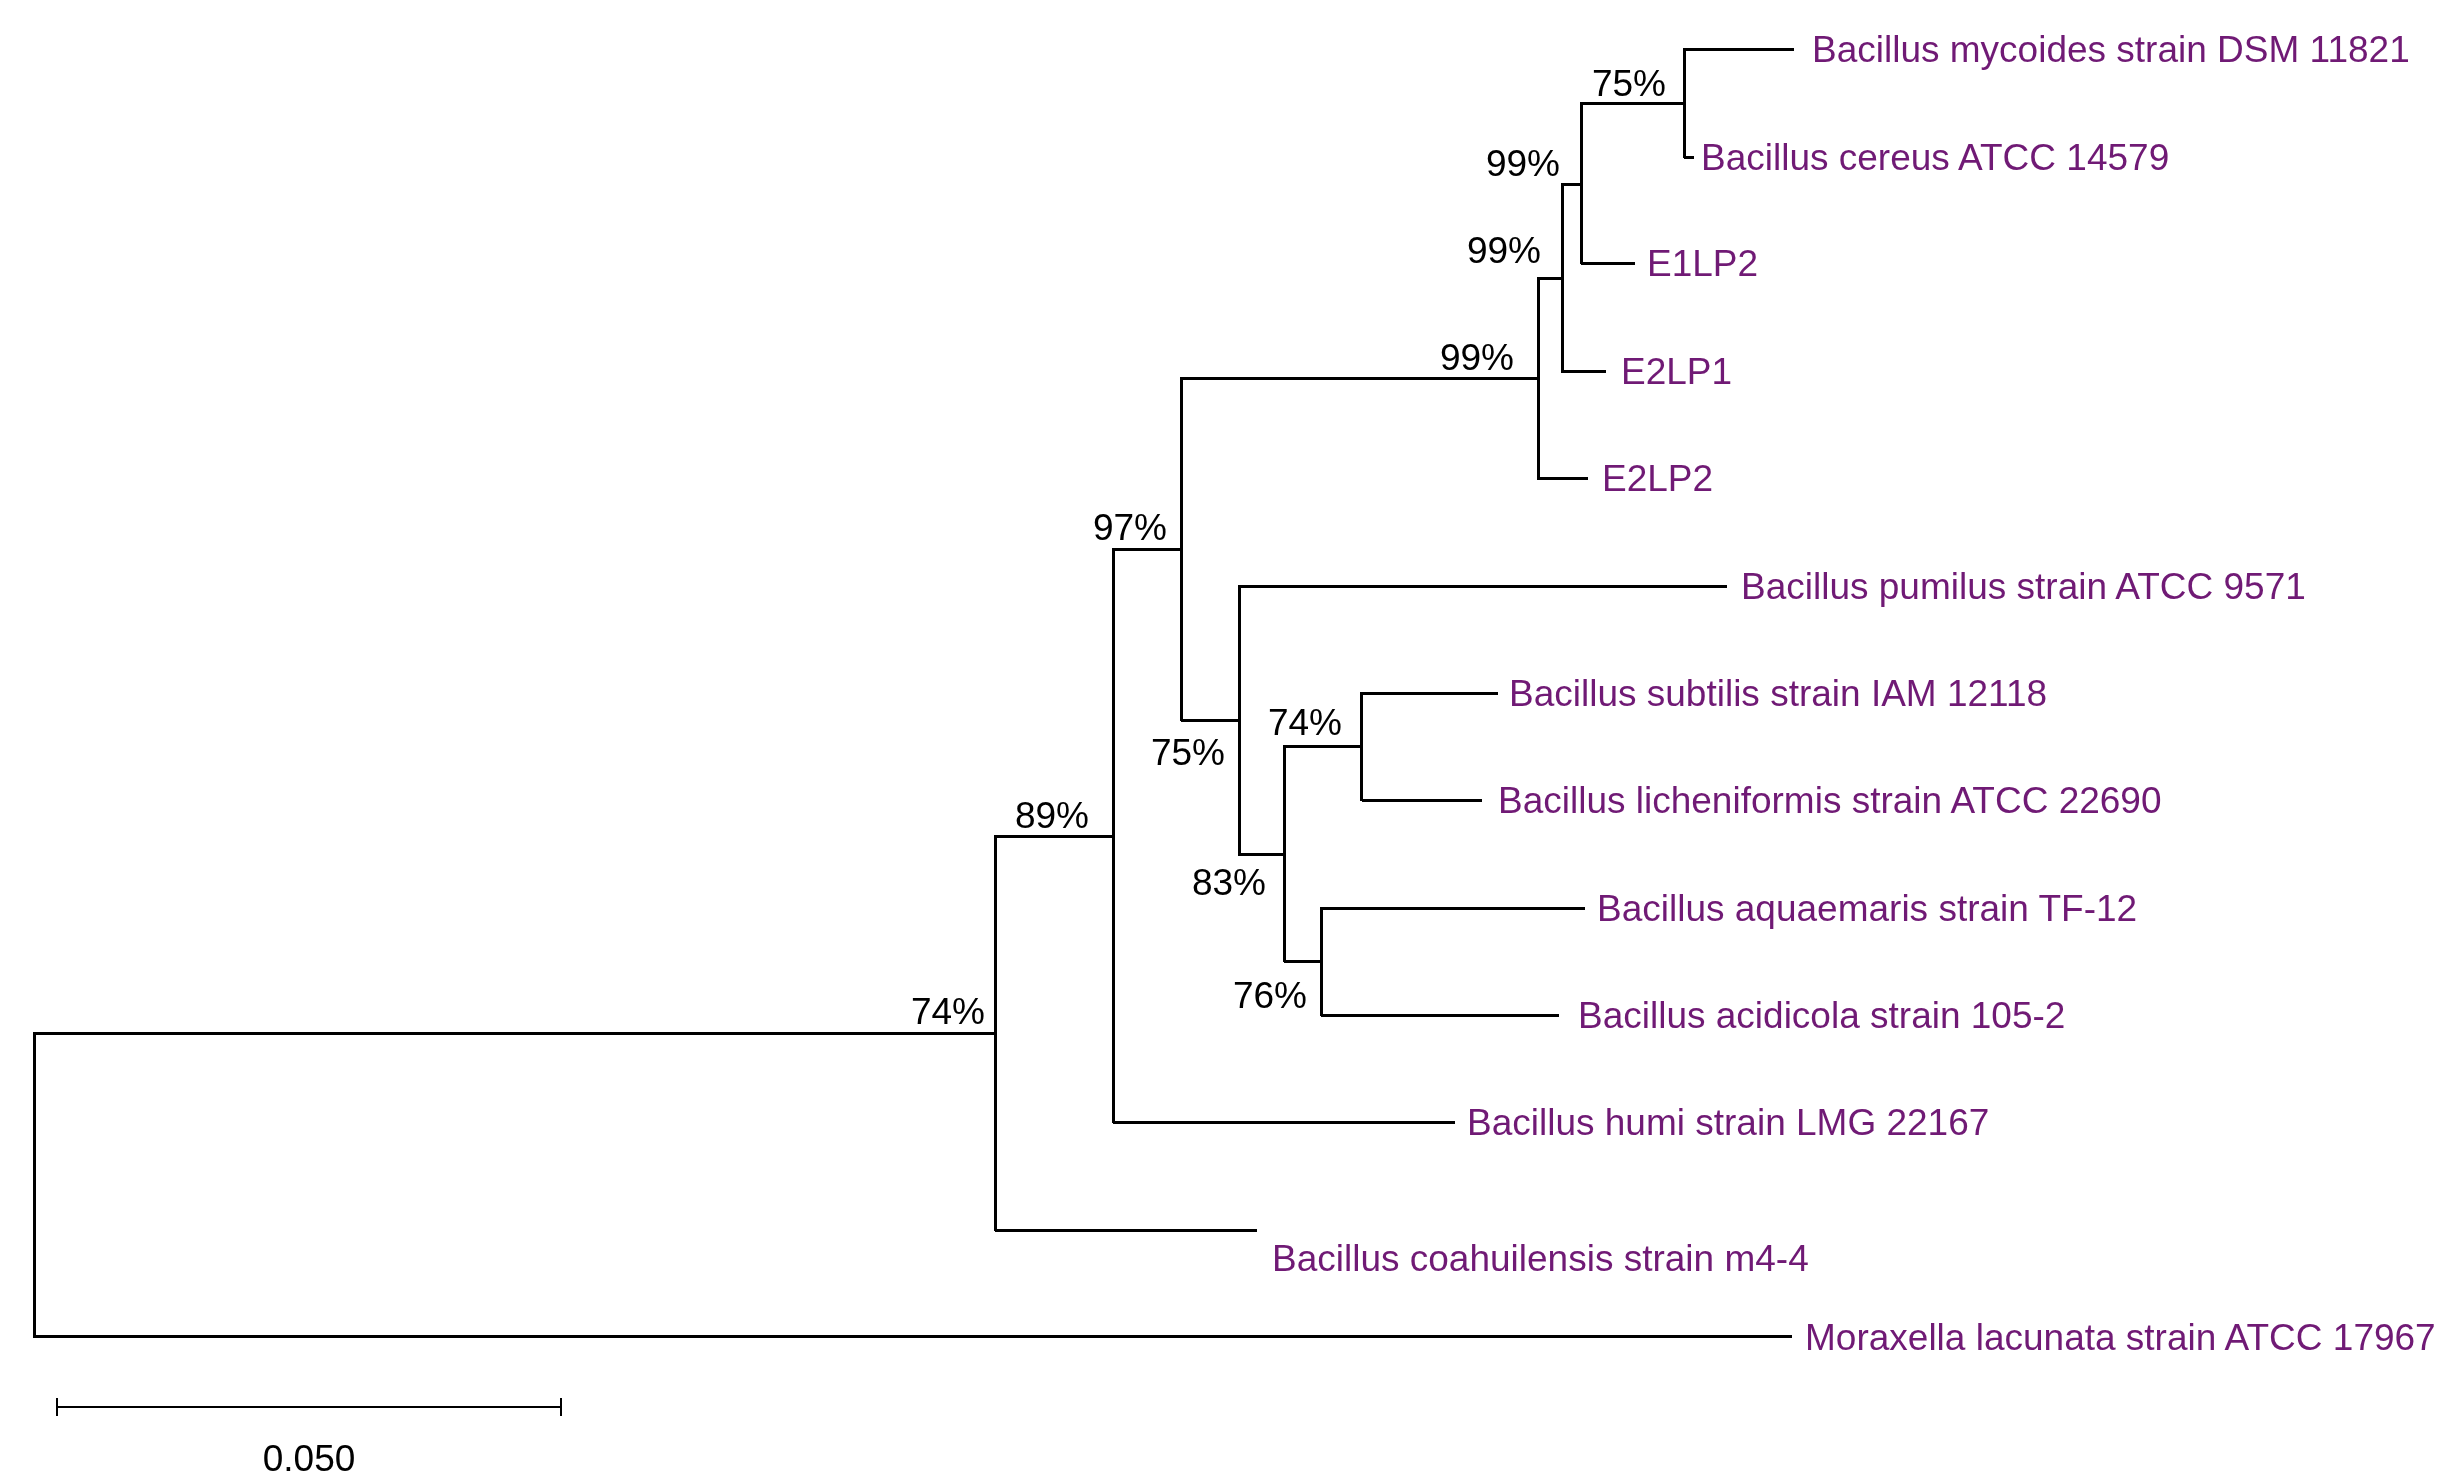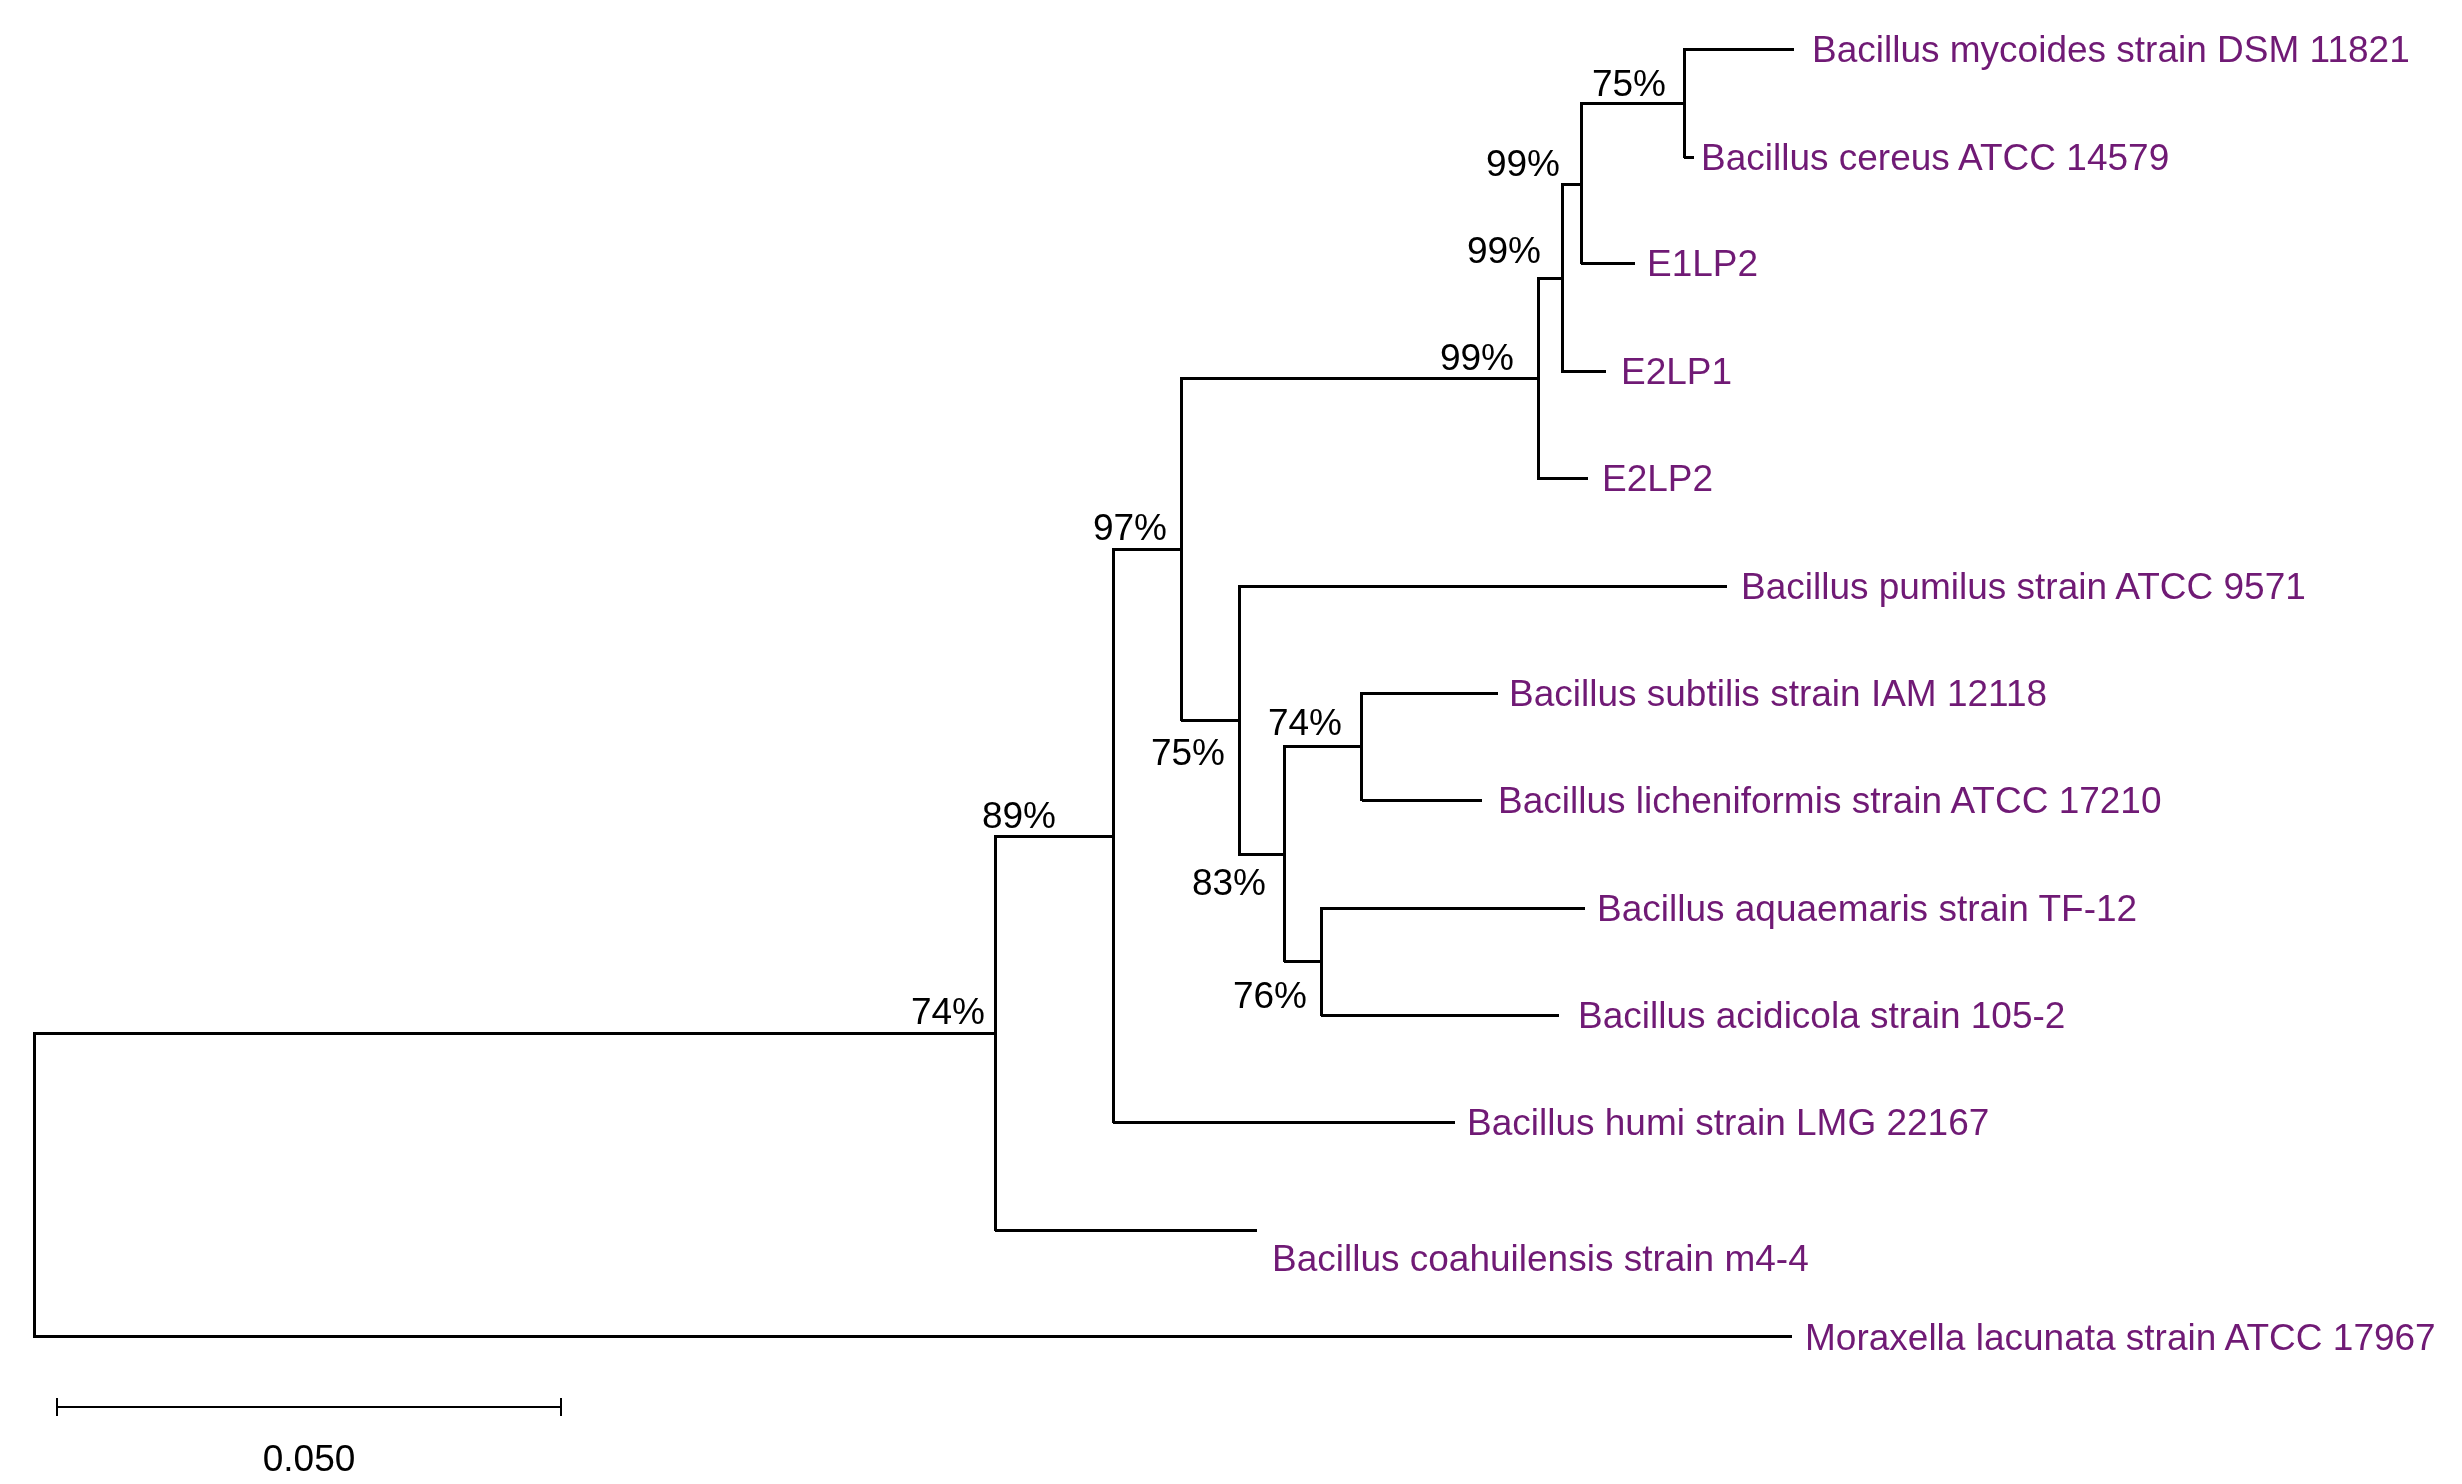--- a/index.html
+++ b/index.html
@@ -95,36 +95,36 @@
       <div class="branch-h" style="left: 1581px; top: 262px; width: 54px;"></div>
       <div class="branch-h" style="left: 1684px; top: 48px; width: 110px;"></div>
       <div class="branch-h" style="left: 1684px; top: 156px; width: 10px;"></div>
       <div class="taxon-label" style="left: 1812px; top: 31px;">Bacillus mycoides strain DSM 11821</div>
       <div class="taxon-label" style="left: 1701px; top: 139px; text-align: right;">Bacillus cereus ATCC 14579</div>
       <div class="taxon-label" style="left: 1647px; top: 245px;">E1LP2</div>
       <div class="taxon-label" style="left: 1621px; top: 353px;">E2LP1</div>
       <div class="taxon-label" style="left: 1602px; top: 460px;">E2LP2</div>
       <div class="taxon-label" style="left: 1741px; top: 568px;">Bacillus pumilus strain ATCC 9571</div>
       <div class="taxon-label" style="left: 1509px; top: 675px;">Bacillus subtilis strain IAM 12118</div>
-      <div class="taxon-label" style="left: 1498px; top: 782px;">Bacillus licheniformis strain ATCC 17210</div>
+      <div class="taxon-label" style="left: 1498px; top: 782px;">Bacillus licheniformis strain ATCC 22690</div>
       <div class="taxon-label" style="left: 1597px; top: 890px;">Bacillus aquaemaris strain TF-12</div>
       <div class="taxon-label" style="left: 1578px; top: 997px;">Bacillus acidicola strain 105-2</div>
       <div class="taxon-label" style="left: 1467px; top: 1104px;">Bacillus humi strain LMG 22167</div>
       <div class="taxon-label" style="left: 1272px; top: 1240px;">Bacillus coahuilensis strain m4-4</div>
       <div class="taxon-label" style="left: 1805px; top: 1319px;">Moraxella lacunata strain ATCC 17967</div>
       <div class="bootstrap-label" style="right: 796px; top: 65px;">75%</div>
       <div class="bootstrap-label" style="right: 902px; top: 145px;">99%</div>
       <div class="bootstrap-label" style="right: 921px; top: 232px;">99%</div>
       <div class="bootstrap-label" style="right: 948px; top: 339px;">99%</div>
       <div class="bootstrap-label" style="right: 1295px; top: 509px;">97%</div>
       <div class="bootstrap-label" style="right: 1237px; top: 734px;">75%</div>
       <div class="bootstrap-label" style="right: 1120px; top: 704px;">74%</div>
       <div class="bootstrap-label" style="right: 1196px; top: 864px;">83%</div>
       <div class="bootstrap-label" style="right: 1155px; top: 977px;">76%</div>
-      <div class="bootstrap-label" style="right: 1406px; top: 797px; margin-left: 12px;">89%</div>
+      <div class="bootstrap-label" style="right: 1373px; top: 797px; margin-left: 12px;">89%</div>
       <div class="bootstrap-label" style="right: 1477px; top: 993px;">74%</div>
       <div class="scalebar-line" style="left: 57px; top: 1406px; width: 503px;"></div>
       <div class="scalebar-tick" style="left: 56px; top: 1398px; height: 18px;"></div>
       <div class="scalebar-tick" style="left: 560px; top: 1398px; height: 18px;"></div>
       <div class="scalebar-label" style="left: 185px; top: 1440px; width: 248px;">0.050</div>
     </div>
 </div>
 
 
 </body></html>

